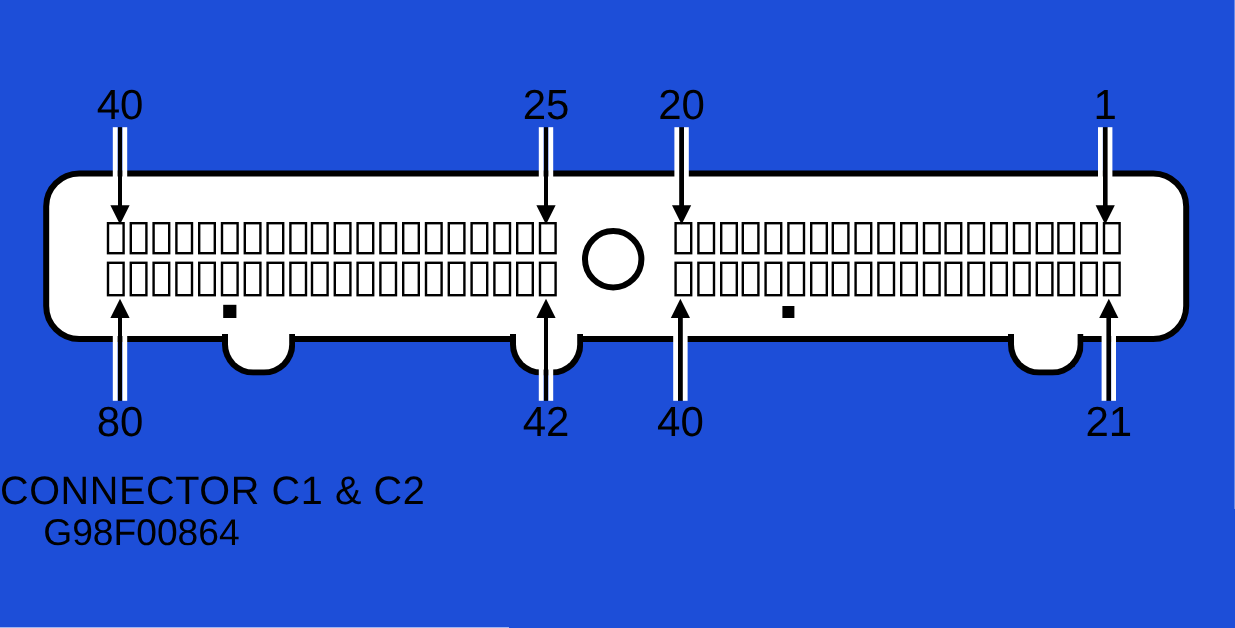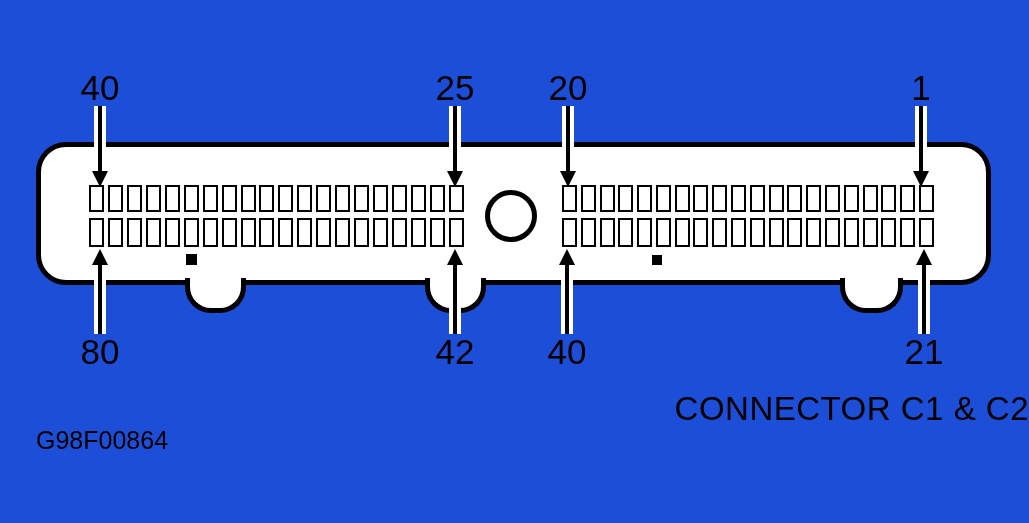--- a/index.html
+++ b/index.html
@@ -103,28 +103,28 @@
   .callout-top .co-shaft { top: 106px; height: 66px; }
   .callout-top .co-head  { top: 171px; border-top: 16px solid #000; }
   .callout-bottom .co-head  { top: 249px; border-bottom: 16px solid #000; }
   .callout-bottom .co-shaft { top: 262px; height: 72px; }
   .callout-bottom .co-label { top: 334px; }
   
   .caption {
     position: absolute;
     left: 0; top: 390px;
     width: 100%;
-    text-align: right;
+    text-align: left;
     font-size: 33px;
     letter-spacing: 0.5px;
   }
   .figure-id {
     position: absolute;
     left: 36px; top: 426px;
-    font-size: 25px;
+    font-size: 31px;
   }
 </style>
 </head>
 <body>
 
 <div class="canvas">
 
   <div class="body-outline"></div>
   <div class="notch notch-1"></div>
   <div class="notch notch-2"></div>

